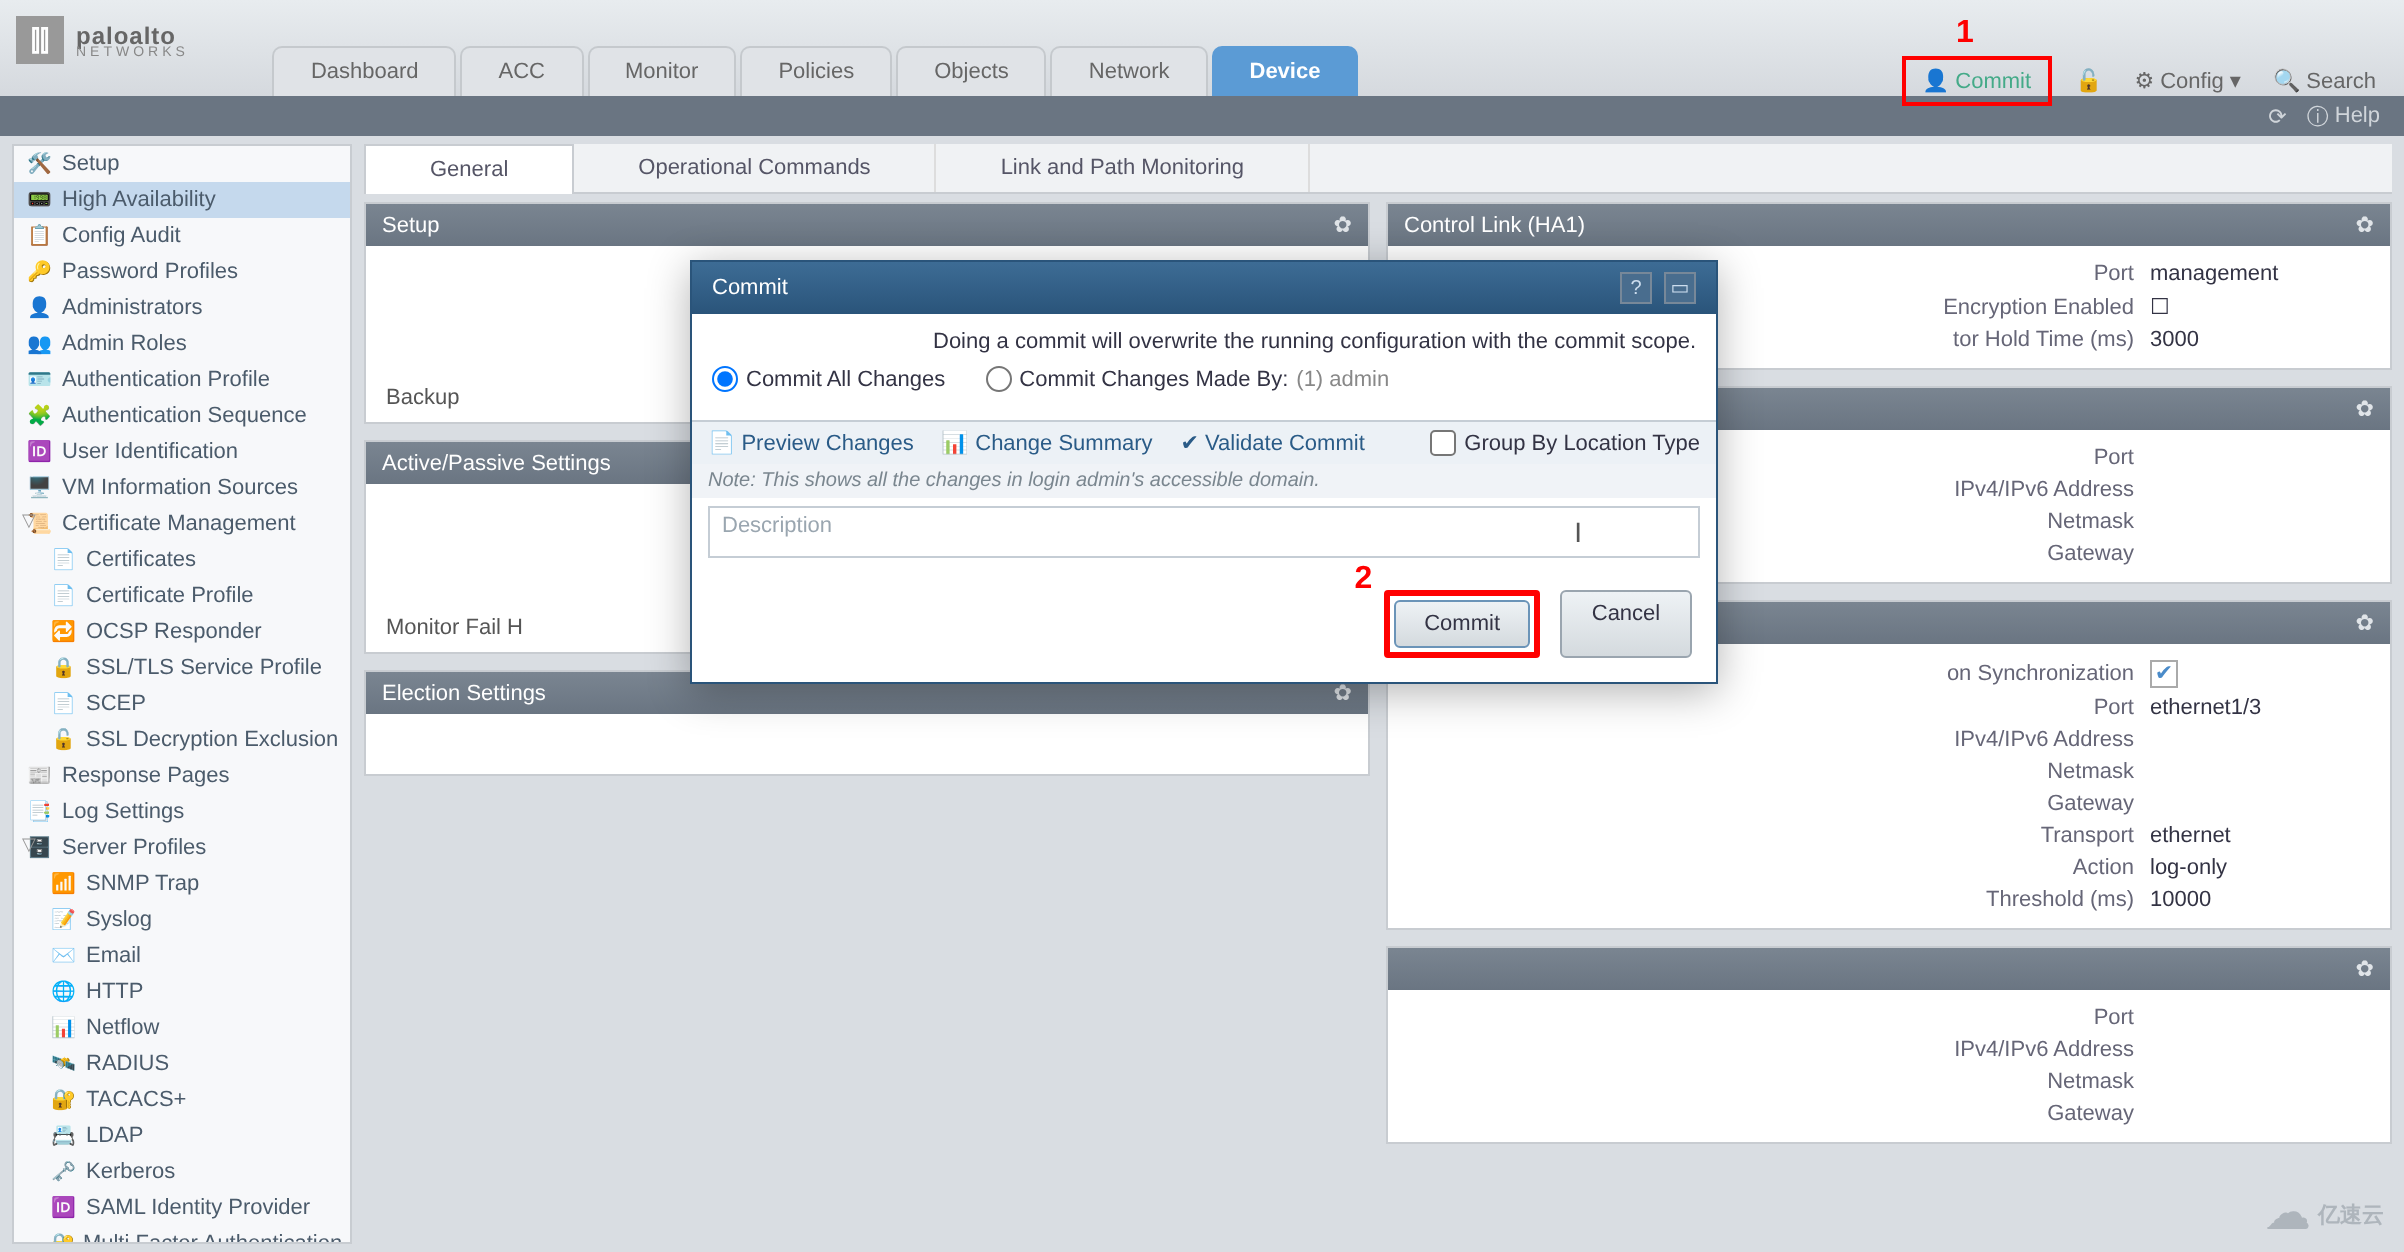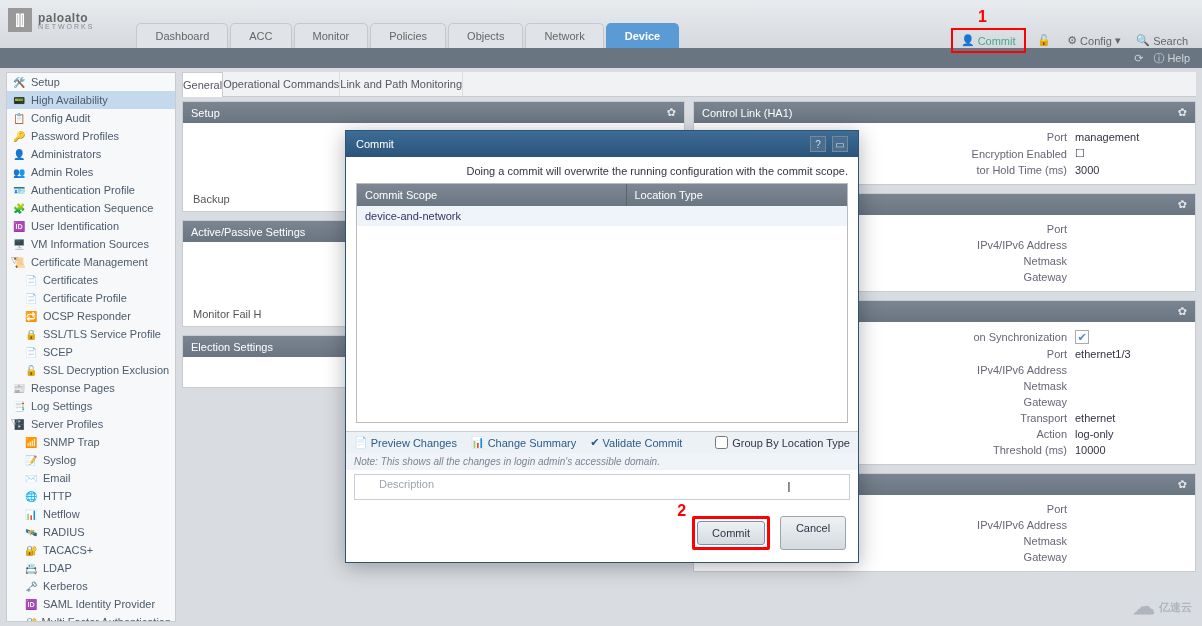--- a/index.html
+++ b/index.html
@@ -28,21 +28,21 @@
 .sidebar { width: 170px; background: #f7f8fa; border:1px solid #c8ccd1; overflow-y:auto; }
 .sidebar-item { padding: 2px 4px 2px 22px; color: #4b5b6b; cursor:pointer; display:flex; align-items:center; gap:4px; white-space:nowrap; position:relative;}
 .sidebar-item.l1 { padding-left: 6px; }
 .sidebar-item.l2 { padding-left: 18px; }
 .sidebar-item.sel { background:#c5d9ed; }
 .sic { width:14px; height:14px; display:inline-flex; align-items:center; justify-content:center; font-size:10px;}
 .tree-t { position:absolute; left:4px; top:2px; color:#999; font-size:9px; cursor:pointer;}
 
 .content { flex:1; position:relative; overflow:auto;}
 .subtabs { display:flex; background:#f0f2f4; border-bottom:1px solid #c8ccd1;}
-.subtab { padding:6px 0; color:#556; cursor:pointer; border-right:1px solid #ddd;}
+.subtab { padding:6px 32px; color:#556; cursor:pointer; border-right:1px solid #ddd;}
 .subtab.active { background:#fff; border-top:1px solid #c8ccd1; border-left:1px solid #c8ccd1; border-right:1px solid #c8ccd1; margin-bottom:-1px;}
 
 .panels { display:flex; gap:8px; padding:4px 0; }
 .col { flex:1; display:flex; flex-direction:column; gap:8px;}
 .panel { border:1px solid #c8ccd1; background:#fff; }
 .panel-h { background: linear-gradient(#7a8591,#6a7582); color:#fff; padding:4px 8px; display:flex; justify-content:space-between; align-items:center;}
 .panel-h .gear { color:#e0e4e8; cursor:pointer;}
 .panel-b { padding:6px 10px; min-height:30px; color:#555;}
 .kv { display:flex; justify-content:flex-end; padding:2px 0; align-items:center;}
 .kv .k { color:#667; text-align:center; margin-right:8px;}
@@ -64,21 +64,21 @@
 .scope-th div:first-child { width:55%;}
 .scope-th div:last-child { flex:1; border-right:none;}
 .scope-row { display:flex; background:#eef4fa; color:#336;}
 .scope-row div { padding:4px 8px;}
 .scope-row div:first-child { width:55%;}
 .scope-body { height:196px; background:#fff;}
 .modal-actions { background:#ecf1f6; border-top:1px solid #c5cdd5; padding:4px 8px; display:flex; align-items:center; gap:14px; color:#346;}
 .modal-actions .link { display:flex; align-items:center; gap:3px; cursor:pointer; color:#2a5b87;}
 .modal-actions .right { margin-left:auto; display:flex; align-items:center; gap:4px; color:#334;}
 .modal-note { font-size:10px; color:#7a868f; padding:3px 8px; font-style:italic; background:#f0f3f7;}
-.desc-box { margin:4px 8px 8px 8px; border:1px solid #c5cdd5; height:26px; padding:3px 24px; color:#9aa6b0; position:relative;}
+.desc-box { margin:4px 8px 8px 8px; border:1px solid #c5cdd5; height:26px; padding:3px 6px; color:#9aa6b0; position:relative;}
 .cursor-i { position:absolute; right:58px; top:4px; color:#555; font-size:14px;}
 .modal-f { display:flex; justify-content:flex-end; gap:10px; padding:8px 12px 12px;}
 .btn { padding:5px 14px; border:1px solid #9aa5af; background:linear-gradient(#eef2f5,#d4dade); color:#334; border-radius:3px; cursor:pointer; min-width:66px; text-align:center;}
 .btn.primary { border:1px solid #6b94b8;}
 .commit-wrap { border:3px solid #f00; padding:2px; border-radius:2px;}
 
 .watermark { position:absolute; right:10px; bottom:6px; color:#aeb5bc; font-size:18px; font-weight:bold; display:flex; align-items:center; gap:4px;}
 .watermark .cloud { font-size:22px;}
 </style>
 </head>
@@ -412,30 +412,30 @@
 <div class="modal">
   <div class="modal-h">
     <span>Commit</span>
     <div class="modal-h-r">
       <span>?</span>
       <span>▭</span>
     </div>
   </div>
   <div class="modal-b">
     <div class="modal-msg">Doing a commit will overwrite the running configuration with the commit scope.</div>
-    <div class="scope-table">
-      <div class="scope-th">
-        <div>Commit Scope</div>
-        <div>Location Type</div>
-      </div>
-      <div class="scope-row">
-        <div>device-and-network</div>
-        <div></div>
-      </div>
-      <div class="scope-body"></div>
+    <div class="radios">
+      <label>
+          <input type="radio" checked="" style="">
+          <span>Commit All Changes</span>
+        </label>
+      <label>
+          <input type="radio" style="">
+          <span>Commit Changes Made By:</span> 
+          <span class="admin-txt">(1) admin</span>
+        </label>
     </div>
   </div>
   <div class="modal-actions">
     <span class="link">
         <span>📄</span>
         <span>Preview Changes</span>
       </span>
     <span class="link">
         <span>📊</span>
         <span>Change Summary</span>

